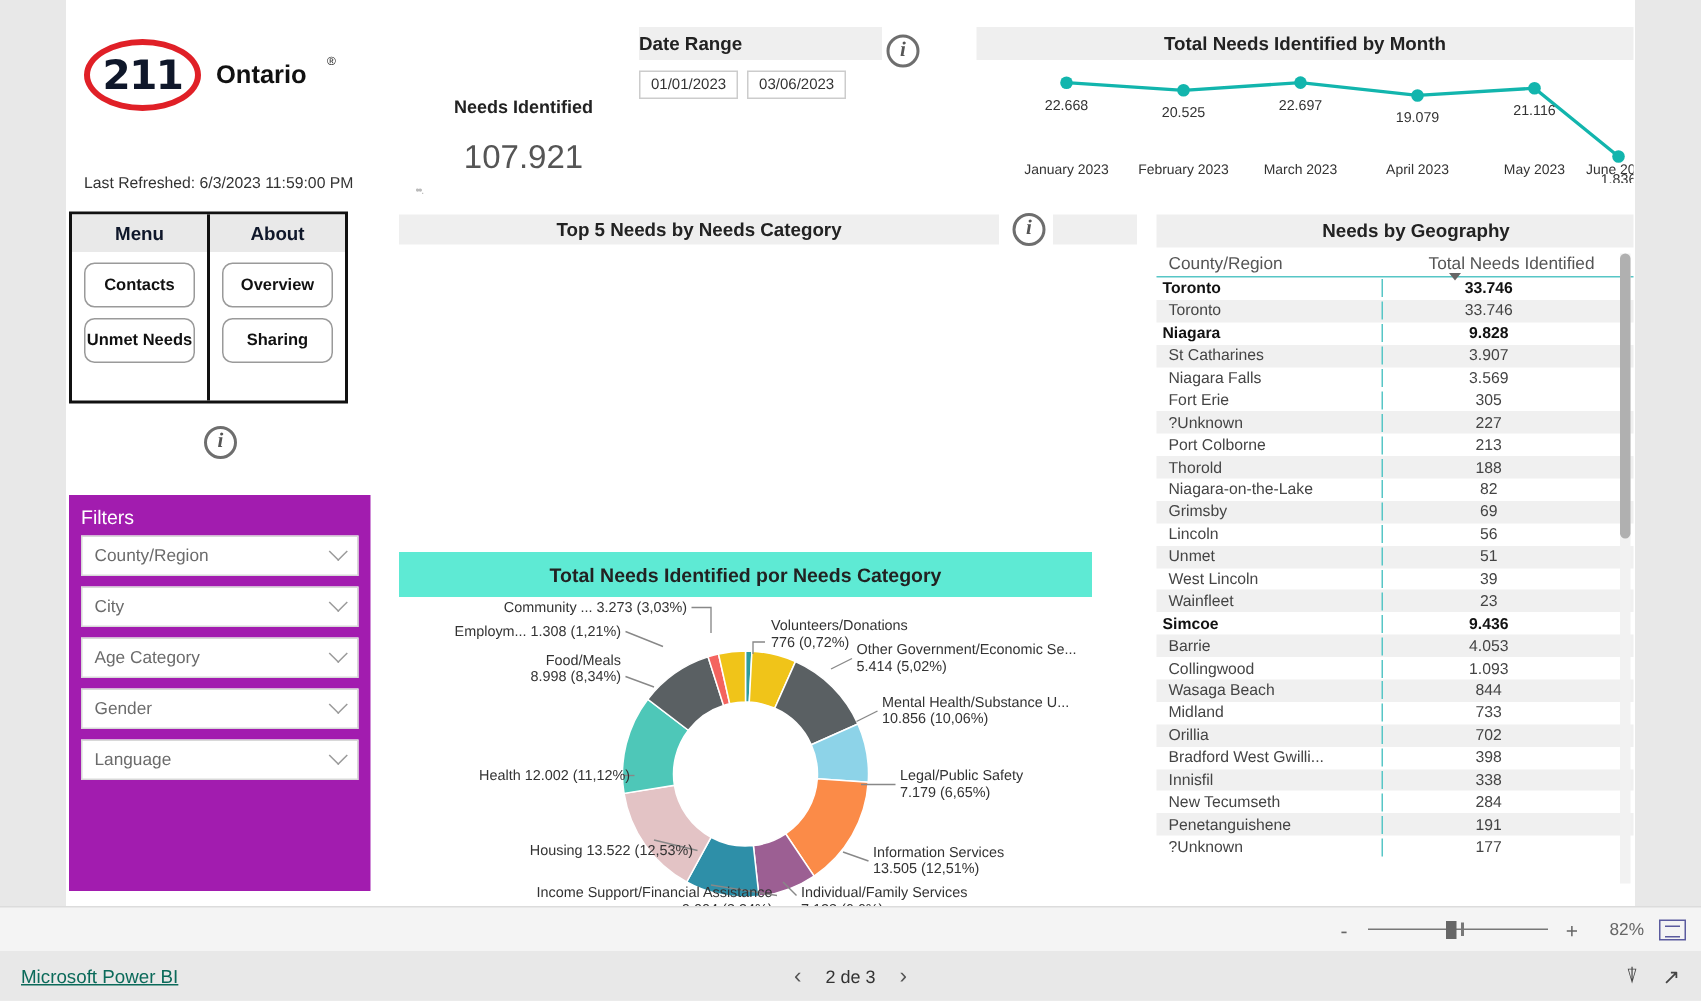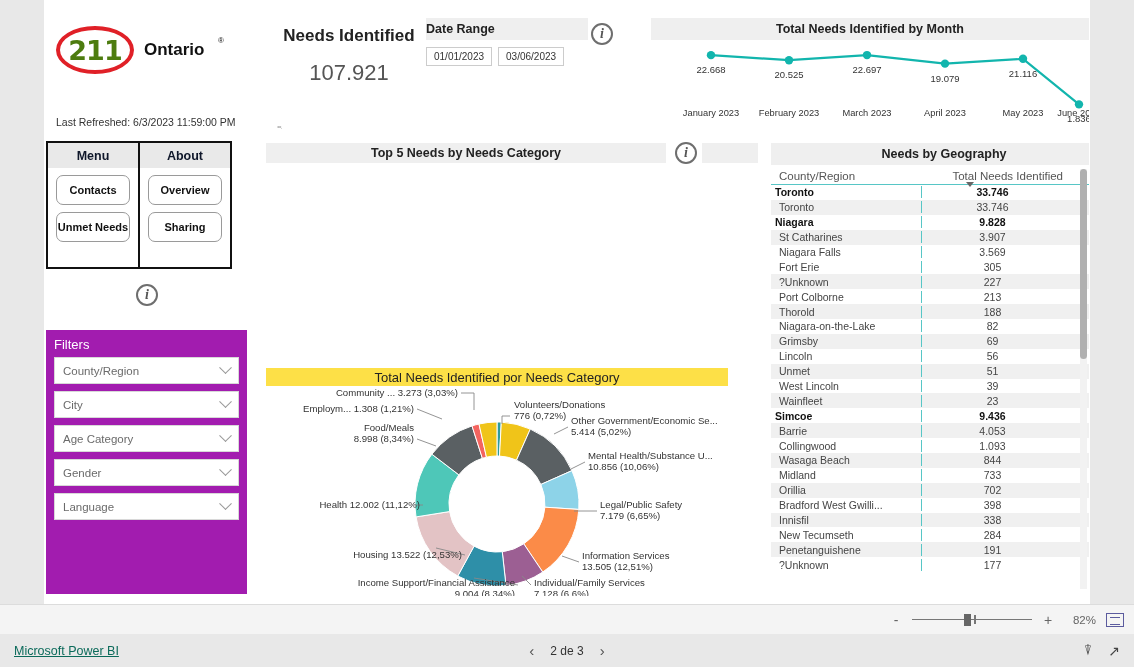--- a/index.html
+++ b/index.html
@@ -19,29 +19,29 @@
   .left-gutter { position:absolute; left:0; top:0; width:44px; height:604px; background:#e8e8e8; }
   .right-gutter { position:absolute; left:1090px; top:0; width:44px; height:604px; background:#e8e8e8; }
 
   
   #logo-block { position: absolute; left: 8px; top: 22px; width: 200px; height: 62px; }
   .logo-ellipse {
     position: absolute; left: 4px; top: 4px; width: 78px; height: 48px;
     border: 4px solid #e02027; border-radius: 50%;
     display: flex; align-items: center; justify-content: center;
   }
-  .logo-211 { font-size: 27px; font-weight: bold; color: #4d7c0f; letter-spacing: -1px; font-family: "DejaVu Sans", sans-serif; }
+  .logo-211 { font-size: 27px; font-weight: bold; color: #0f172a; letter-spacing: -1px; font-family: "DejaVu Sans", sans-serif; }
   .logo-ontario { position: absolute; left: 92px; top: 18px; font-size: 17px; font-weight: bold; color:#111; }
   .logo-reg { position:absolute; left:166px; top:14px; font-size:8px; color:#111; }
 
   #last-refreshed { position:absolute; left:12px; top:116px; font-size:10.5px; color:#333; }
 
   
   #kpi { position:absolute; left:200px; top:26px; width:210px; text-align:center; }
-  #kpi .kpi-title { font-size:17px; font-weight:bold; color:#222; }
+  #kpi .kpi-title { font-size:12px; font-weight:bold; color:#222;margin-top:38px; }
   #kpi .kpi-value { margin-top:14px; font-size:22px; color:#555; }
   #kpi-artifact { position:absolute; left:233px; top:122px; font-size:8px; color:#bbb; letter-spacing:-1px;}
 
   
   #date-card { position:absolute; left:382px; top:18px; width:162px; height:22px;
      background:#efefef; display:flex; align-items:center; }
   #date-card .t { font-size:12.5px; font-weight:bold; color:#222; }
   .date-boxes { position:absolute; left:382px; top:47px; display:flex; gap:6px; }
   .date-box { border:1px solid #ccc; background:#fff; font-size:10px; color:#333;
      padding:3px 7px; }
@@ -81,22 +81,22 @@
   #filters { position:absolute; left:2px; top:330px; width:201px; height:264px; background:#a21caf; }
   #filters-title { padding:7px 0 5px 8px; font-size:13px; color:#fff; }
   .filter-row { margin:0 8px 7px 8px; height:27px; background:#fff; border:1px solid #d8d8d8;
      display:flex; align-items:center; justify-content:space-between; padding:0 8px;
      font-size:11.5px; color:#6b6b6b; cursor:pointer; }
   .chev { width:9px; height:9px; border-right:1.4px solid #9a9a9a; border-bottom:1.4px solid #9a9a9a;
      transform:rotate(45deg) translate(-2px,-2px); }
 
   
   #donut-card { position:absolute; left:222px; top:368px; width:462px; height:232px; }
-  #donut-title { height:18px; background:#fde047; display:flex; align-items:center;
-     justify-content:center; font-size:13px; font-weight:normal; color:#222; }
+  #donut-title { height:30px; background:#5eead4; display:flex; align-items:center;
+     justify-content:center; font-size:13px; font-weight:bold; color:#222; }
   #donut-wrap { position:relative; width:462px; height:210px; }
   #donut-svg { position:absolute; left:0; top:0; }
 
   
   #geo-card { position:absolute; left:727px; top:143px; width:318px; height:455px; }
   #geo-title { height:22px; background:#efefef; display:flex; align-items:center;
      justify-content:center; font-size:12.5px; font-weight:bold; color:#222;padding-left:28px; }
   #geo-head { display:flex; padding:5px 0 2px 0; font-size:11.5px; color:#555;
      border-bottom:1.5px solid #57c6c6; position:relative; }
   #geo-head .c1 { width:150px; padding-left:8px; }

